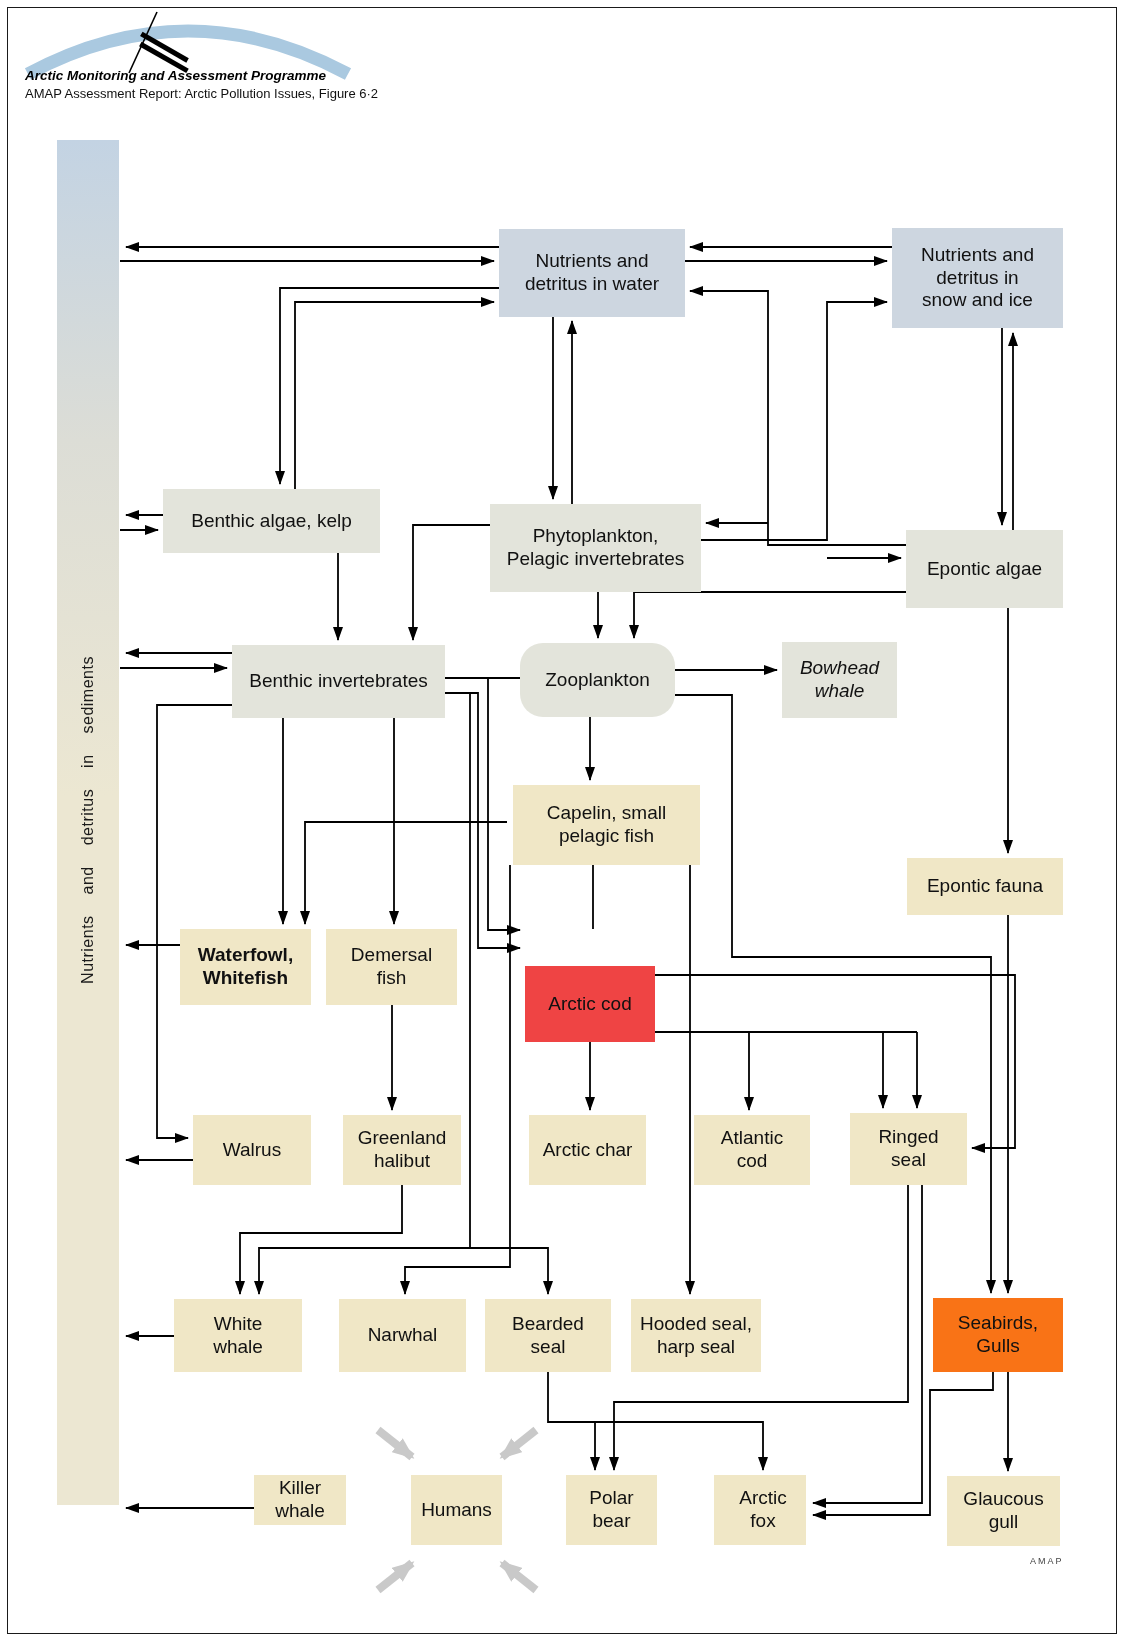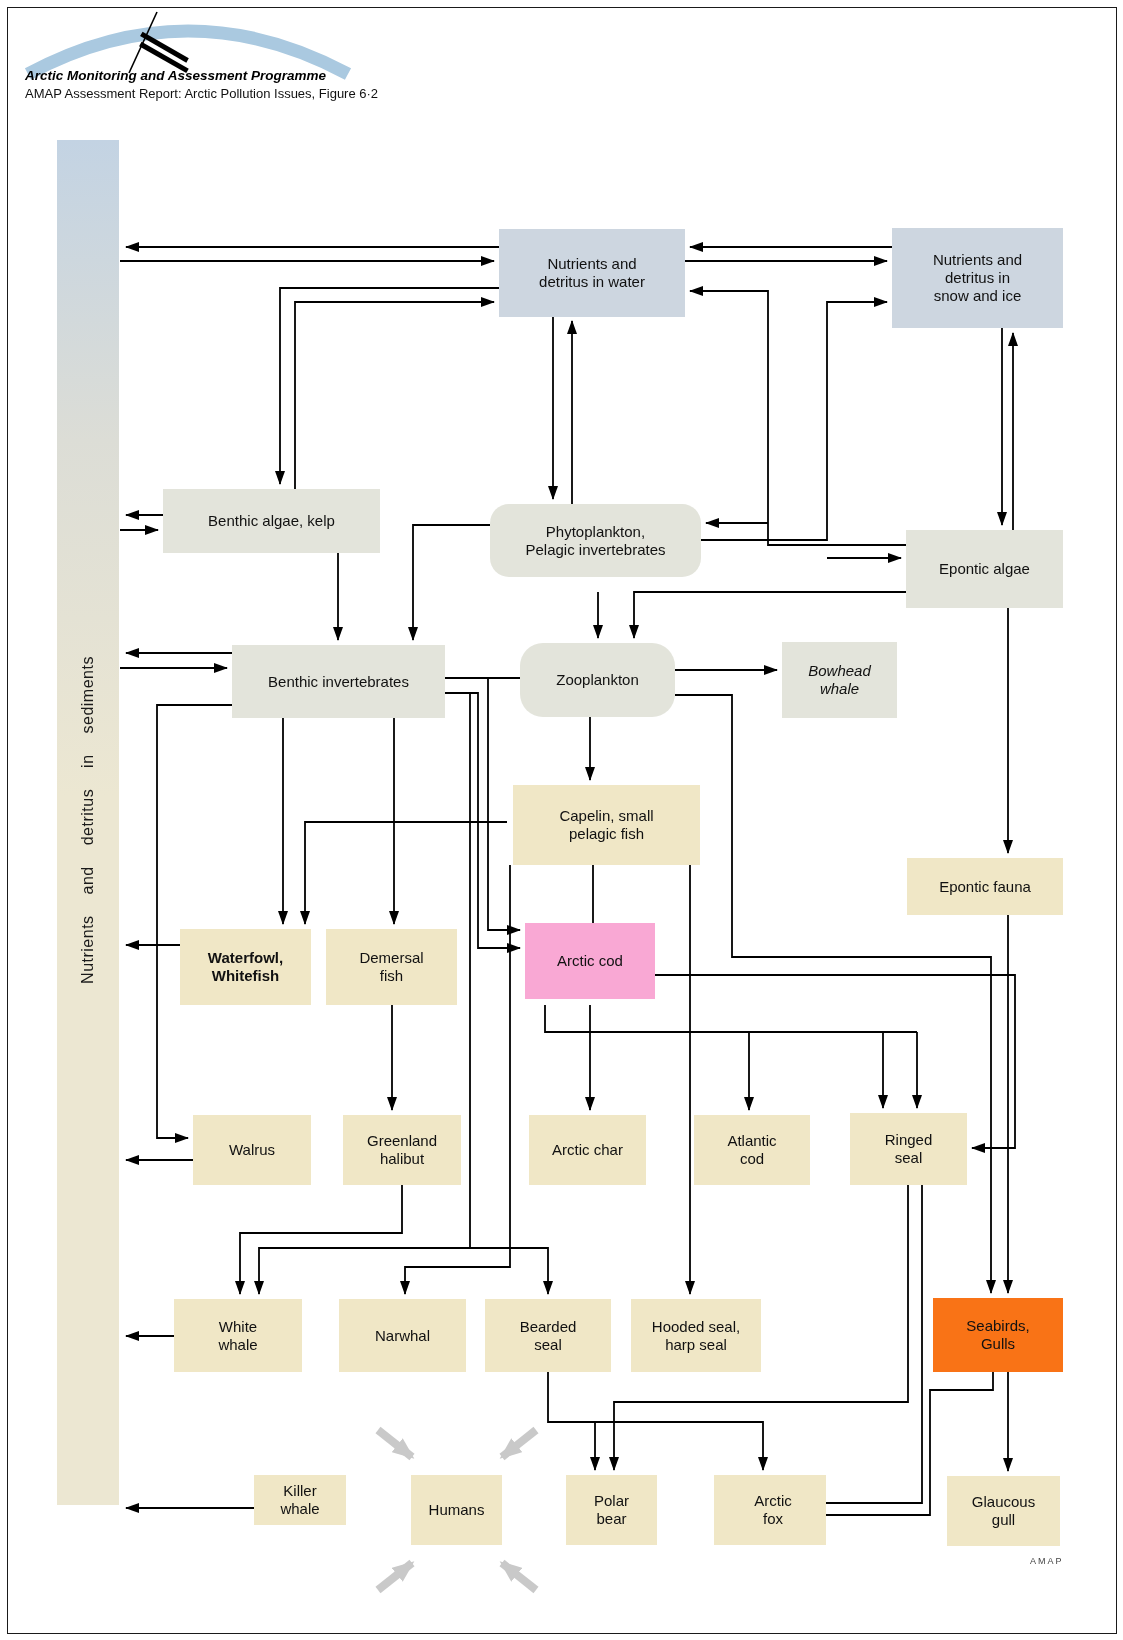--- a/index.html
+++ b/index.html
@@ -9,21 +9,21 @@
          border:1.5px solid #1a1a1a;pointer-events:none;}
   .hdr-title{position:absolute;left:25px;top:68px;font-size:13.5px;font-weight:bold;color:#000;font-style:italic;}
   .hdr-sub{position:absolute;left:25px;top:86px;font-size:13px;color:#111;}
   .sed-bar{position:absolute;left:57px;top:140px;width:62px;height:1365px;}
   .sed-label-wrap{position:absolute;left:57px;top:640px;width:62px;height:360px;
                   display:flex;align-items:center;justify-content:center;}
   .sed-label-wrap span{transform:rotate(-90deg);white-space:nowrap;font-size:16px;
                        color:#1a1a1a;word-spacing:16px;letter-spacing:.5px;}
   .layer{position:absolute;left:0;top:0;}
   .node{position:absolute;display:flex;align-items:center;justify-content:center;
-        text-align:center;font-size:15px;line-height:1.2;color:#111;
+        text-align:center;font-size:19px;line-height:1.2;color:#111;
         white-space:pre-line;padding:2px;box-sizing:border-box;}
   .footer-credit{position:absolute;left:1030px;top:1556px;font-size:9px;
                  letter-spacing:2px;color:#444;}
   .logo-teal{font-size:13px;font-weight:bold;}
 </style>
 </head>
 <body>
 
 <div class="canvas">
 
@@ -117,35 +117,35 @@
       <polyline points="536,1590 502,1563" fill="none" stroke="#c9c9c9" stroke-width="8" marker-end="url(#ah-gray)"></polyline>
     </svg>
 
   <div id="nodes">
       <div class="node" style="left: 499px; top: 229px; width: 186px; height: 88px; background: rgb(205, 214, 224);">Nutrients and
 detritus in water</div>
       <div class="node" style="left: 892px; top: 228px; width: 171px; height: 100px; background: rgb(205, 214, 224);">Nutrients and
 detritus in
 snow and ice</div>
       <div class="node" style="left: 163px; top: 489px; width: 217px; height: 64px; background: rgb(227, 228, 219);">Benthic algae, kelp</div>
-      <div class="node" style="left: 490px; top: 504px; width: 211px; height: 73px; background: rgb(227, 228, 219); border-radius: 19px;">Phytoplankton,
+      <div class="node" style="left: 490px; top: 504px; width: 211px; height: 88px; background: rgb(227, 228, 219);">Phytoplankton,
 Pelagic invertebrates</div>
       <div class="node" style="left: 906px; top: 530px; width: 157px; height: 78px; background: rgb(227, 228, 219);">Epontic algae</div>
       <div class="node" style="left: 232px; top: 645px; width: 213px; height: 73px; background: rgb(227, 228, 219);">Benthic invertebrates</div>
       <div class="node" style="left: 520px; top: 643px; width: 155px; height: 74px; background: rgb(227, 228, 219); border-radius: 23px;">Zooplankton</div>
       <div class="node" style="left: 782px; top: 642px; width: 115px; height: 76px; background: rgb(227, 228, 219); font-style: italic;">Bowhead
 whale</div>
       <div class="node" style="left: 507px; top: 785px; width: 187px; height: 80px; background: rgb(240, 231, 198); margin-left: 6px;">Capelin, small
 pelagic fish</div>
       <div class="node" style="left: 907px; top: 858px; width: 156px; height: 57px; background: rgb(240, 231, 198);">Epontic fauna</div>
       <div class="node" style="left: 180px; top: 929px; width: 131px; height: 76px; background: rgb(240, 231, 198); font-weight: bold;">Waterfowl,
 Whitefish</div>
       <div class="node" style="left: 326px; top: 929px; width: 131px; height: 76px; background: rgb(240, 231, 198);">Demersal
 fish</div>
-      <div class="node" style="left: 525px; top: 923px; width: 130px; height: 76px; background: #f9a8d4;">Arctic cod</div>
+      <div class="node" style="left: 525px; top: 966px; width: 130px; height: 76px; background: #ef4444;">Arctic cod</div>
       <div class="node" style="left: 193px; top: 1115px; width: 118px; height: 70px; background: rgb(240, 231, 198);">Walrus</div>
       <div class="node" style="left: 343px; top: 1115px; width: 118px; height: 70px; background: rgb(240, 231, 198);">Greenland
 halibut</div>
       <div class="node" style="left: 529px; top: 1115px; width: 117px; height: 70px; background: rgb(240, 231, 198);">Arctic char</div>
       <div class="node" style="left: 694px; top: 1115px; width: 116px; height: 70px; background: rgb(240, 231, 198);">Atlantic
 cod</div>
       <div class="node" style="left: 850px; top: 1113px; width: 117px; height: 72px; background: rgb(240, 231, 198);">Ringed
 seal</div>
       <div class="node" style="left: 174px; top: 1299px; width: 128px; height: 73px; background: rgb(240, 231, 198);">White
 whale</div>
@@ -154,21 +154,21 @@
 seal</div>
       <div class="node" style="left: 631px; top: 1299px; width: 130px; height: 73px; background: rgb(240, 231, 198);">Hooded seal,
 harp seal</div>
       <div class="node" style="left: 933px; top: 1298px; width: 130px; height: 74px; background: #f97316;">Seabirds,
 Gulls</div>
       <div class="node" style="left: 254px; top: 1475px; width: 92px; height: 50px; background: rgb(240, 231, 198);">Killer
 whale</div>
       <div class="node" style="left: 411px; top: 1475px; width: 91px; height: 70px; background: rgb(240, 231, 198);">Humans</div>
       <div class="node" style="left: 566px; top: 1475px; width: 91px; height: 70px; background: rgb(240, 231, 198);">Polar
 bear</div>
-      <div class="node" style="left: 714px; top: 1475px; width: 112px; height: 70px; background: rgb(240, 231, 198); padding-left: 8px;">Arctic
+      <div class="node" style="left: 714px; top: 1475px; width: 92px; height: 70px; background: rgb(240, 231, 198); padding-left: 8px;">Arctic
 fox</div>
       <div class="node" style="left: 947px; top: 1476px; width: 113px; height: 70px; background: rgb(240, 231, 198);">Glaucous
 gull</div>
     </div>
 
   <div class="footer-credit">AMAP</div>
 
   <div class="frame"></div>
 </div>
 

